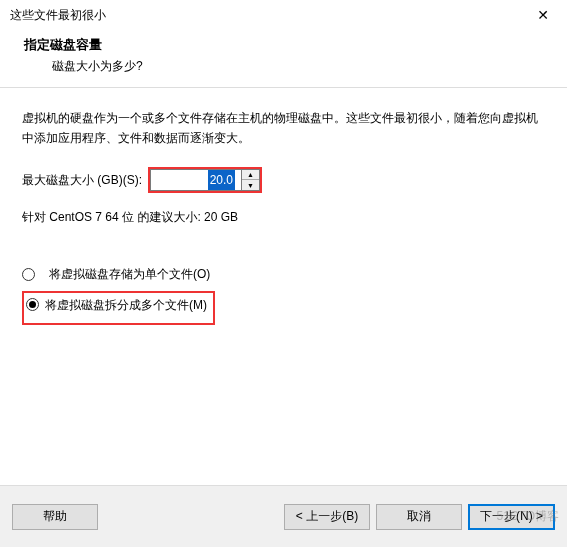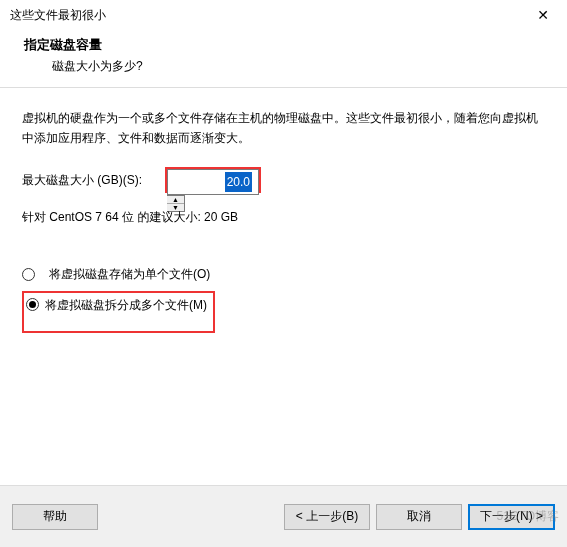--- a/index.html
+++ b/index.html
@@ -38,22 +38,21 @@
   .size-row {
     display: flex;
     align-items: center;
     margin-bottom: 14px;
   }
   .spinner-wrap {
     border: 2px solid #e33;
     display: inline-flex;
     align-items: stretch;
     height: 26px;
-    margin-left: 23px;
-    flex-direction: column;
+    margin-left: 6px;
   }
   .spinner-input {
     width: 92px;
     border: 1px solid #7a7a7a;
     font-size: 12px;
     text-align: right;
     padding: 2px 6px 2px 2px;
     background: #fff;
     color: #000;
     font-family: inherit;
@@ -101,21 +100,21 @@
     background: #fff;
   }
   .radio.checked::after {
     content: "";
     width: 7px; height: 7px;
     background: #000;
     border-radius: 50%;
   }
   .selected-outline {
     border: 2px solid #e33;
-    padding: 2px 6px 16px 2px;
+    padding: 2px 6px 8px 2px;
     display: inline-flex;
     align-items: center;
     gap: 6px;
   }
   .radio-desc {
     padding: 4px 0 0 22px;
     line-height: 1.7;
   }
   .footer {
     position: absolute;

